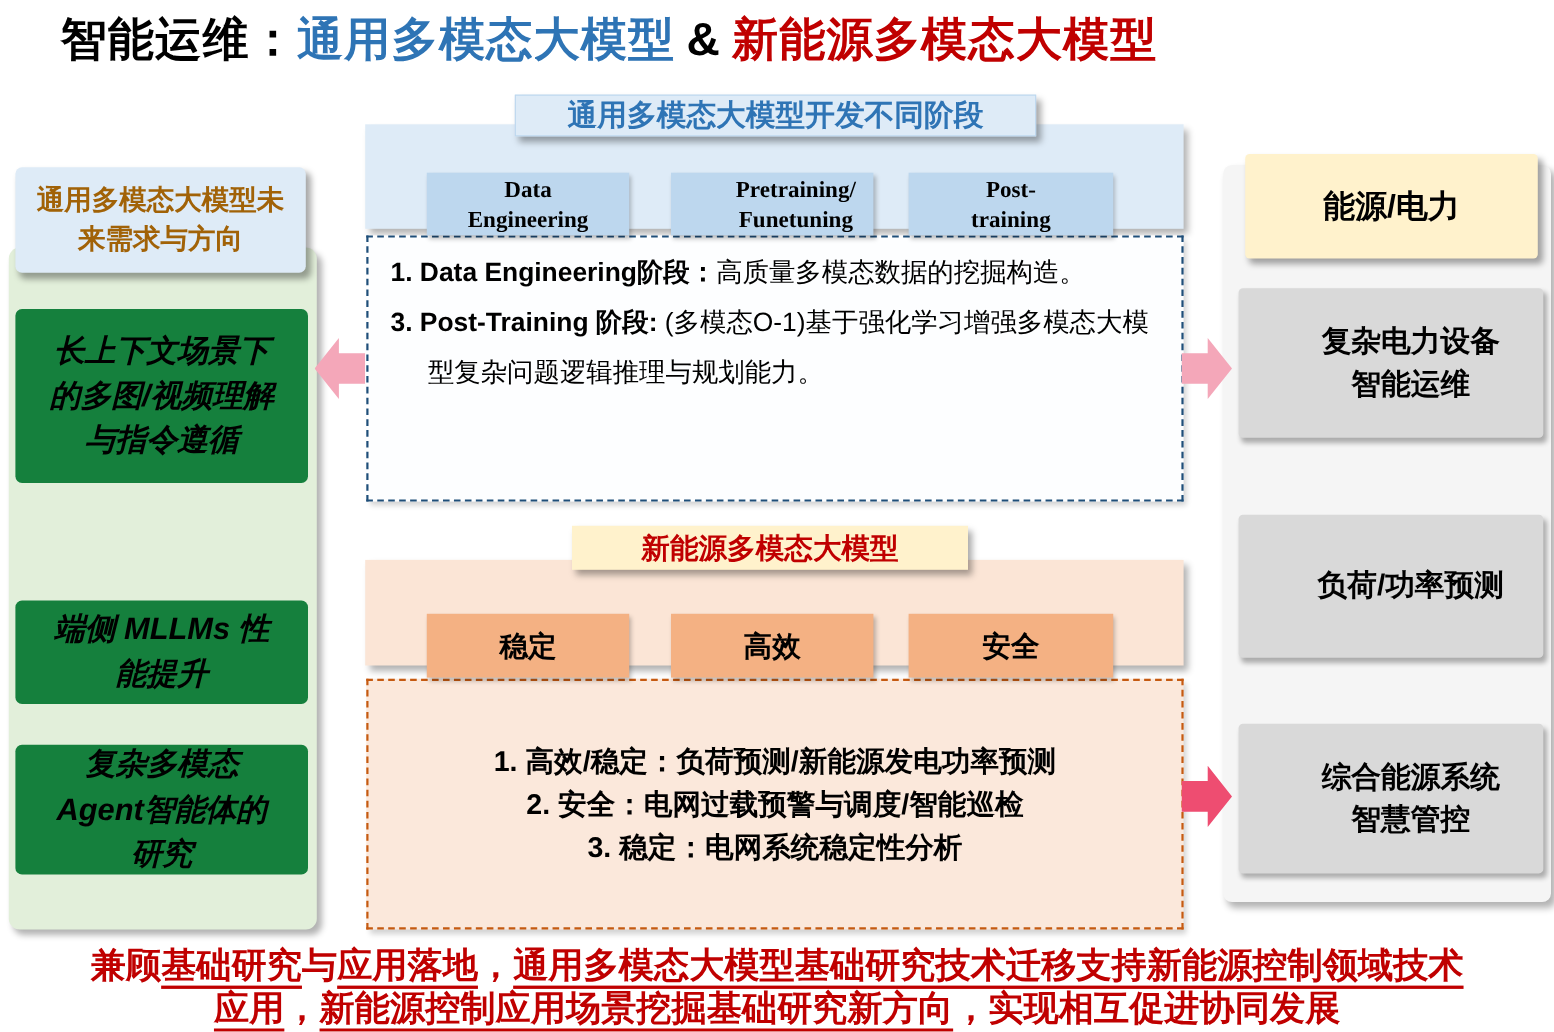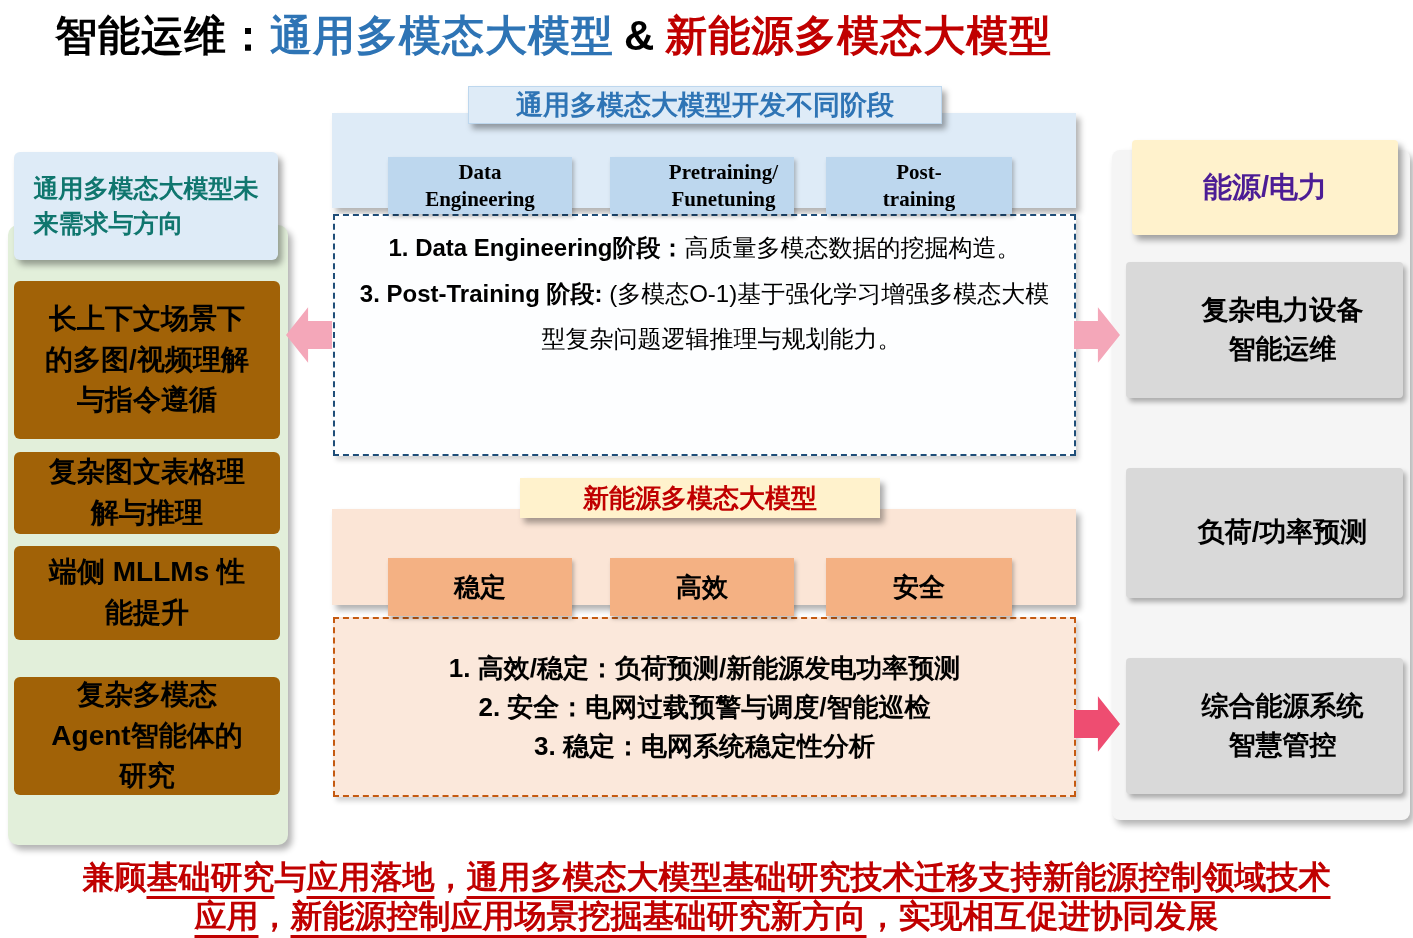--- a/index.html
+++ b/index.html
@@ -8,51 +8,51 @@
   .page { position:relative; width:1413px; height:938px; background:#ffffff; overflow:hidden; }
 
   
   .title { position:absolute; left:55px; top:8px; font-size:42px; font-weight:700; color:#000; letter-spacing:1px; white-space:nowrap; }
   .t-blue { color:#2E74B5; }
   .t-amp  { margin:0 10px; }
   .t-red  { color:#C00000; }
 
   
   .left-container { position:absolute; left:8px; top:225px; width:280px; height:620px; background:#E2EFDA; border-radius:10px; box-shadow:4px 5px 6px rgba(0,0,0,0.30); }
-  .left-header { position:absolute; left:14px; top:152px; width:264px; height:108px; background:#DEEBF7; border-radius:6px; box-shadow:4px 5px 6px rgba(0,0,0,0.35); color:#0f766e; font-weight:700; font-size:25px; line-height:1.4; display:flex; align-items:center; justify-content:center; white-space:pre-line; z-index:3; }
-  .green-box { position:absolute; left:14px; width:266px; background:#a16207; border-radius:6px; display:flex; align-items:center; justify-content:center; text-align:center; font-weight:700; font-size:28px; color:#000; line-height:1.45; white-space:pre-line; z-index:2; }
+  .left-header { position:absolute; left:14px; top:152px; width:264px; height:96px; background:#DEEBF7; border-radius:6px; box-shadow:4px 5px 6px rgba(0,0,0,0.35); color:#a16207; font-weight:700; font-size:25px; line-height:1.4; display:flex; align-items:center; justify-content:center; text-align:center; white-space:pre-line; z-index:3; }
+  .green-box { position:absolute; left:14px; width:266px; background:#15803d; border-radius:6px; display:flex; align-items:center; justify-content:center; text-align:center; font-weight:700; font-size:28px; color:#000; line-height:1.45; white-space:pre-line; z-index:2;font-style:italic; }
   .gb1 { top:281px; height:158px; }
   .gb2 { top:452px; height:82px; }
   .gb3 { top:546px; height:94px; }
   .gb4 { top:677px; height:118px; }
 
   
   .blue-banner { position:absolute; left:468px; top:86px; width:474px; height:38px; background:#DEEBF7; border:1px solid #BDD7EE; box-shadow:4px 5px 6px rgba(0,0,0,0.35); color:#2E74B5; font-weight:700; font-size:27px; display:flex; align-items:center; justify-content:center; z-index:4; }
   .blue-container { position:absolute; left:332px; top:113px; width:744px; height:95px; background:#DEEBF7; box-shadow:4px 5px 6px rgba(0,0,0,0.30); z-index:1; }
   .stage-btn { position:absolute; top:145px; height:57px; background:#BDD7EE; box-shadow:2px 3px 4px rgba(0,0,0,0.25); display:flex; align-items:center; justify-content:center; text-align:center; font-family:"Liberation Serif","DejaVu Serif",serif; font-weight:700; font-size:21px; line-height:1.25; color:#000; white-space:pre-line; z-index:2;margin-top:12px; }
   .sb1 { left:388px; width:184px; }
   .sb2 { left:610px; width:184px;padding-left:43px; }
   .sb3 { left:826px; width:186px; }
-  .dashed-blue { position:absolute; left:333px; top:214px; width:743px; height:242px; border:2px dashed #1F4E79; background:#FDFEFF; box-shadow:3px 4px 5px rgba(0,0,0,0.18); padding:9px 20px 0 20px; z-index:1;text-align:center; }
+  .dashed-blue { position:absolute; left:333px; top:214px; width:743px; height:242px; border:2px dashed #1F4E79; background:#FDFEFF; box-shadow:3px 4px 5px rgba(0,0,0,0.18); padding:9px 20px 0 20px; z-index:1; }
   .detail-item { font-size:24px; line-height:1.9; color:#000; padding-left:34px; text-indent:-34px; }
   .detail-item .b { font-weight:700; }
 
   
   .yellow-banner { position:absolute; left:520px; top:478px; width:360px; height:40px; background:#FFF2CC; box-shadow:4px 5px 6px rgba(0,0,0,0.35); color:#C00000; font-weight:700; font-size:26px; display:flex; align-items:center; justify-content:center; z-index:4; }
   .orange-container { position:absolute; left:332px; top:509px; width:744px; height:96px; background:#FBE5D6; box-shadow:4px 5px 6px rgba(0,0,0,0.30); z-index:1; }
   .tag-btn { position:absolute; top:542px; height:58px; background:#F4B183; box-shadow:2px 3px 4px rgba(0,0,0,0.25); display:flex; align-items:center; justify-content:center; font-weight:700; font-size:26px; color:#000; z-index:2;margin-top:16px; }
   .tb1 { left:388px; width:184px; }
   .tb2 { left:610px; width:184px; }
   .tb3 { left:826px; width:186px; }
-  .dashed-orange { position:absolute; left:333px; top:617px; width:743px; height:180px; border:2px dashed #C55A11; background:#FBE8DB; box-shadow:3px 4px 5px rgba(0,0,0,0.18); display:flex; flex-direction:column; align-items:center; justify-content:center; z-index:1; }
+  .dashed-orange { position:absolute; left:333px; top:617px; width:743px; height:228px; border:2px dashed #C55A11; background:#FBE8DB; box-shadow:3px 4px 5px rgba(0,0,0,0.18); display:flex; flex-direction:column; align-items:center; justify-content:center; z-index:1; }
   .energy-line { font-size:26px; font-weight:700; color:#000; line-height:1.5; text-align:center; }
 
   
   .right-container { position:absolute; left:1112px; top:150px; width:298px; height:670px; background:#F5F5F5; border-radius:8px; box-shadow:4px 5px 7px rgba(0,0,0,0.30); z-index:1; }
-  .right-header { position:absolute; left:1132px; top:140px; width:266px; height:95px; background:#FFF2CC; border-radius:4px; box-shadow:4px 5px 6px rgba(0,0,0,0.35); color:#4c1d95; font-weight:700; font-size:29px; display:flex; align-items:center; justify-content:center; z-index:3; }
+  .right-header { position:absolute; left:1132px; top:140px; width:266px; height:95px; background:#FFF2CC; border-radius:4px; box-shadow:4px 5px 6px rgba(0,0,0,0.35); color:#000000; font-weight:700; font-size:29px; display:flex; align-items:center; justify-content:center; z-index:3; }
   .gray-box { position:absolute; left:1126px; width:277px; background:#D9D9D9; border-radius:4px; box-shadow:3px 4px 5px rgba(0,0,0,0.30); display:flex; align-items:center; justify-content:center; text-align:center; font-weight:700; font-size:27px; color:#000; line-height:1.45; white-space:pre-line; z-index:2;padding-left:36px; }
   .rb1 { top:262px; height:136px; }
   .rb2 { top:468px; height:130px; }
   .rb3 { top:658px; height:136px; }
 
   
   .arrow { position:absolute; width:46px; height:58px; filter:drop-shadow(2px 3px 2px rgba(0,0,0,0.25)); z-index:5; }
   .arrow-left { left:286px; top:306px; background:#F4A7B9; clip-path:polygon(100% 26%, 48% 26%, 48% 2%, 0 50%, 48% 98%, 48% 74%, 100% 74%); }
   .arrow-right-top { left:1074px; top:306px; background:#F4A7B9; clip-path:polygon(0 26%, 52% 26%, 52% 2%, 100% 50%, 52% 98%, 52% 74%, 0 74%); }
   .arrow-right-bottom { left:1074px; top:695px; background:#EE4D71; clip-path:polygon(0 26%, 52% 26%, 52% 2%, 100% 50%, 52% 98%, 52% 74%, 0 74%); }
@@ -69,22 +69,20 @@
   <div class="title">
     <span>智能运维：</span><span class="t-blue">通用多模态大模型</span><span class="t-amp">&amp;</span><span class="t-red">新能源多模态大模型</span>
   </div>
 
   <div class="left-container"></div>
   <div class="left-header">通用多模态大模型未
 来需求与方向</div>
   <div class="green-box gb1">长上下文场景下
 的多图/视频理解
 与指令遵循</div>
-  <div class="green-box gb2">复杂图文表格理
-解与推理</div>
   <div class="green-box gb3">端侧 MLLMs 性
 能提升</div>
   <div class="green-box gb4">复杂多模态
 Agent智能体的
 研究</div>
 
   <div class="blue-banner">通用多模态大模型开发不同阶段</div>
   <div class="blue-container"></div>
   <div class="stage-btn sb1">Data
 Engineering</div>

